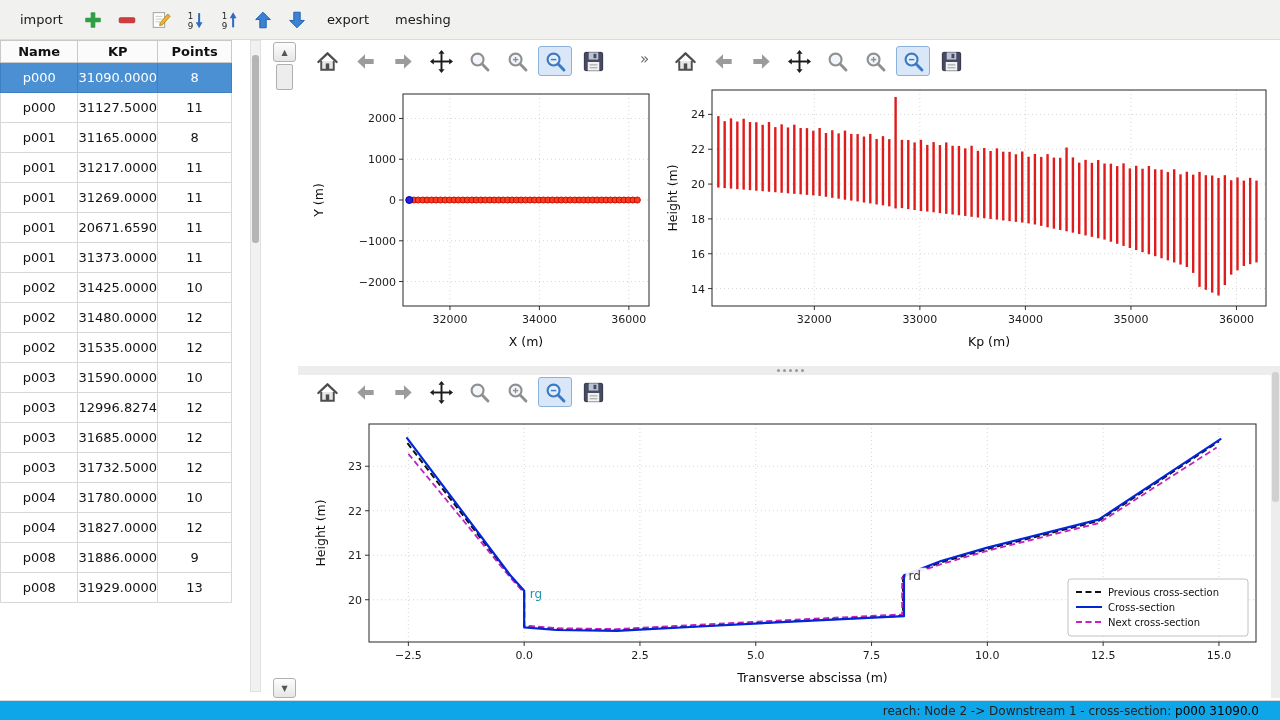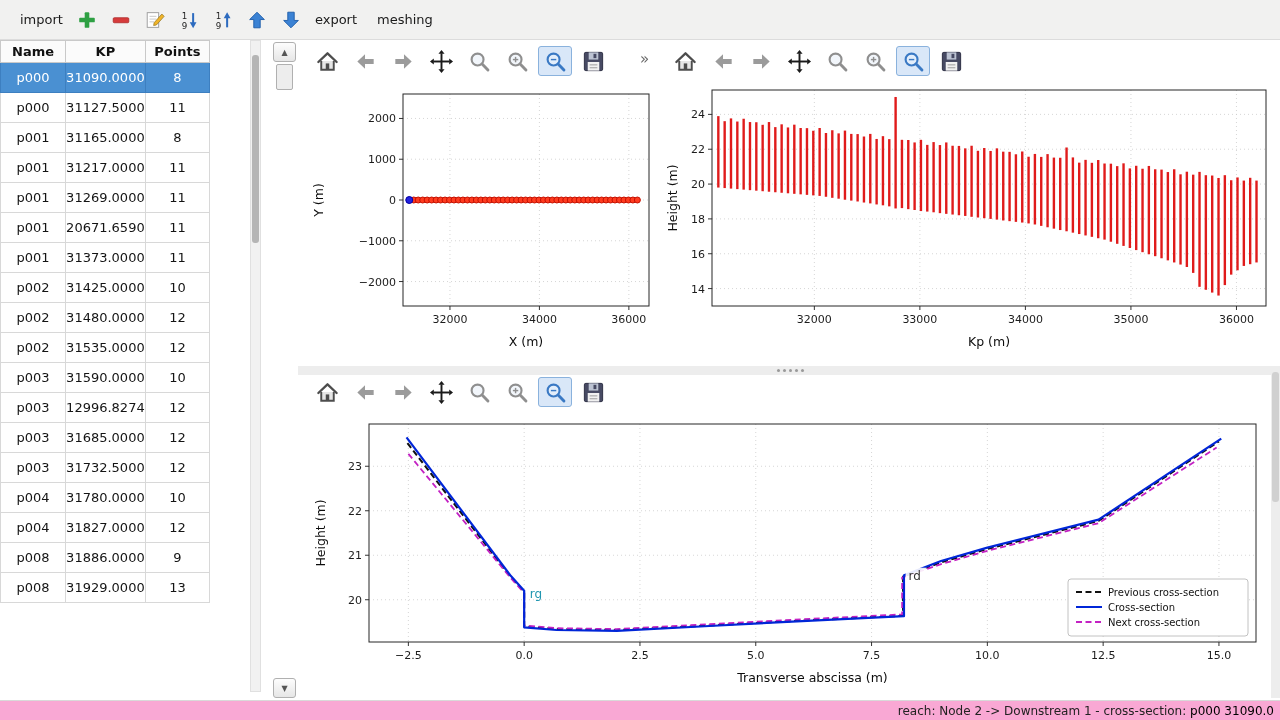--- a/index.html
+++ b/index.html
@@ -2,30 +2,30 @@
 <html><head>
 <meta charset="utf-8">
 <style>
   *{margin:0;padding:0;box-sizing:border-box}
   html,body{width:1280px;height:720px;overflow:hidden;background:#fff;
     font-family:"DejaVu Sans",sans-serif}
   #app{position:relative;width:1280px;height:720px;background:#fff}
 
   
   .topbar{position:absolute;left:0;top:0;width:1280px;height:40px;background:#f1f1f0;
-    border-bottom:1px solid #dcdcdc;display:flex;align-items:center;padding:0 10px}
+    border-bottom:1px solid #dcdcdc;display:flex;align-items:center;gap:6px;padding:0 10px}
   .tb-text{font:13px "DejaVu Sans",sans-serif;color:#1a1a1a;background:transparent;border:none;
     padding:5px 10px;border-radius:3px;cursor:default}
   .tb-icons{display:flex;gap:6px;align-items:center}
   .tb-btn{width:28px;height:28px;border:none;background:transparent;border-radius:3px;
     display:flex;align-items:center;justify-content:center}
   .tb-btn svg{width:22px;height:22px}
 
   
-  .section-table{position:absolute;left:0;top:40px;width:210px;border-collapse:collapse;background:#fff}
+  .section-table{position:absolute;left:0;top:40px;width:232px;border-collapse:collapse;background:#fff}
   .section-table th{height:22px;font:bold 13px "DejaVu Sans",sans-serif;color:#111;
     border:1px solid #c9c9c9;background:#fbfbfb;text-align:center}
   .section-table td{height:30px;font:13px "DejaVu Sans",sans-serif;color:#141414;text-align:center;
     border:1px solid #d8d8d8;background:#fff;white-space:nowrap;overflow:hidden}
   .section-table tr.sel td{background:#4a90d2;color:#fff;border-color:#3d7fc0}
   .section-table col.c-name{width:88px}.section-table col.c-kp{width:80px}.section-table col.c-pts{width:82px}
 
   .table-scrollbar{position:absolute;left:250px;top:40px;width:11px;height:652px;background:#f1f1f1;
     border:1px solid #e0e0e0}
   .ts-thumb{position:absolute;left:1px;top:14px;width:7px;height:188px;background:#b5b5b5;border-radius:3px}
@@ -53,23 +53,23 @@
   .legend-t{font-family:"DejaVu Sans",sans-serif;font-size:10px;fill:#111}
 
   .splitter{position:absolute;left:298px;top:366px;width:982px;height:9px;background:#ededed}
   .splitter-dots{position:absolute;left:50%;top:3px;width:3px;height:3px;border-radius:50%;background:#9a9a9a;
     box-shadow:-12px 0 0 #9a9a9a,-6px 0 0 #9a9a9a,6px 0 0 #9a9a9a,12px 0 0 #9a9a9a}
 
   .right-scrollbar{position:absolute;left:1271px;top:370px;width:9px;height:328px;background:#ededed}
   .rs-thumb{position:absolute;left:1px;top:2px;width:7px;height:130px;background:#d0d0d0;border-radius:3px}
 
   
-  .statusbar{position:absolute;left:0;top:700px;width:1280px;height:20px;background:#f9a8d4;
+  .statusbar{position:absolute;left:0;top:700px;width:1280px;height:20px;background:#0ea5e9;
     border-top:1px solid #d9d9d9;display:flex;justify-content:flex-end;align-items:center;
-    padding-right:6px;font:12px "DejaVu Sans",sans-serif;color:#222}
+    padding-right:21px;font:12px "DejaVu Sans",sans-serif;color:#222}
   .statusbar span{white-space:pre}
   .statusbar b{font-weight:normal;color:#000;white-space:pre}
 </style>
 </head>
 <body>
 
 <div id="app">
 
   <div class="topbar">
     <button class="tb-text">import</button>

